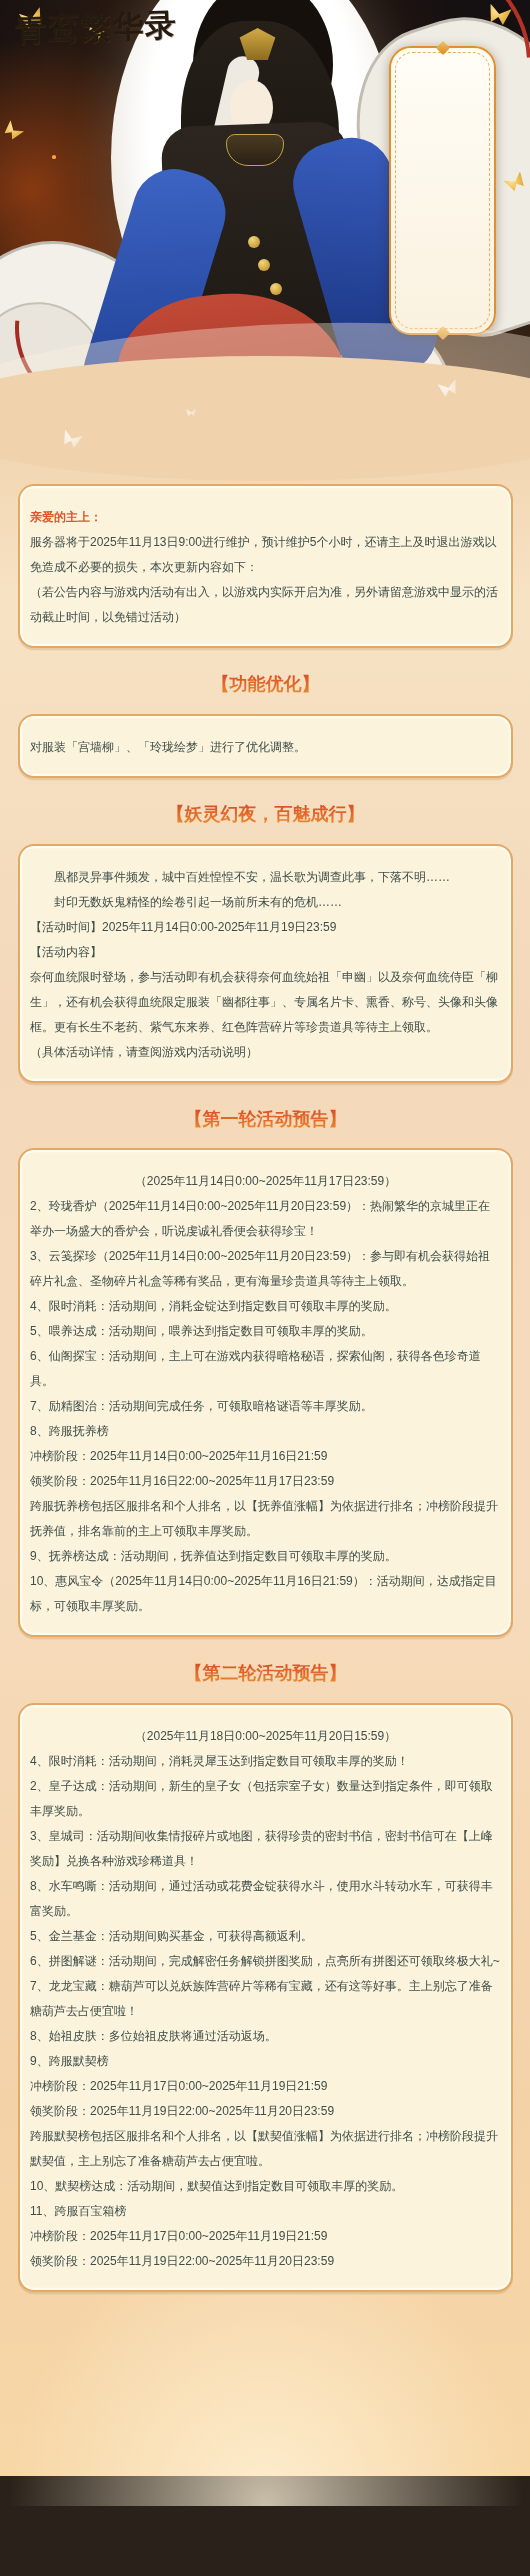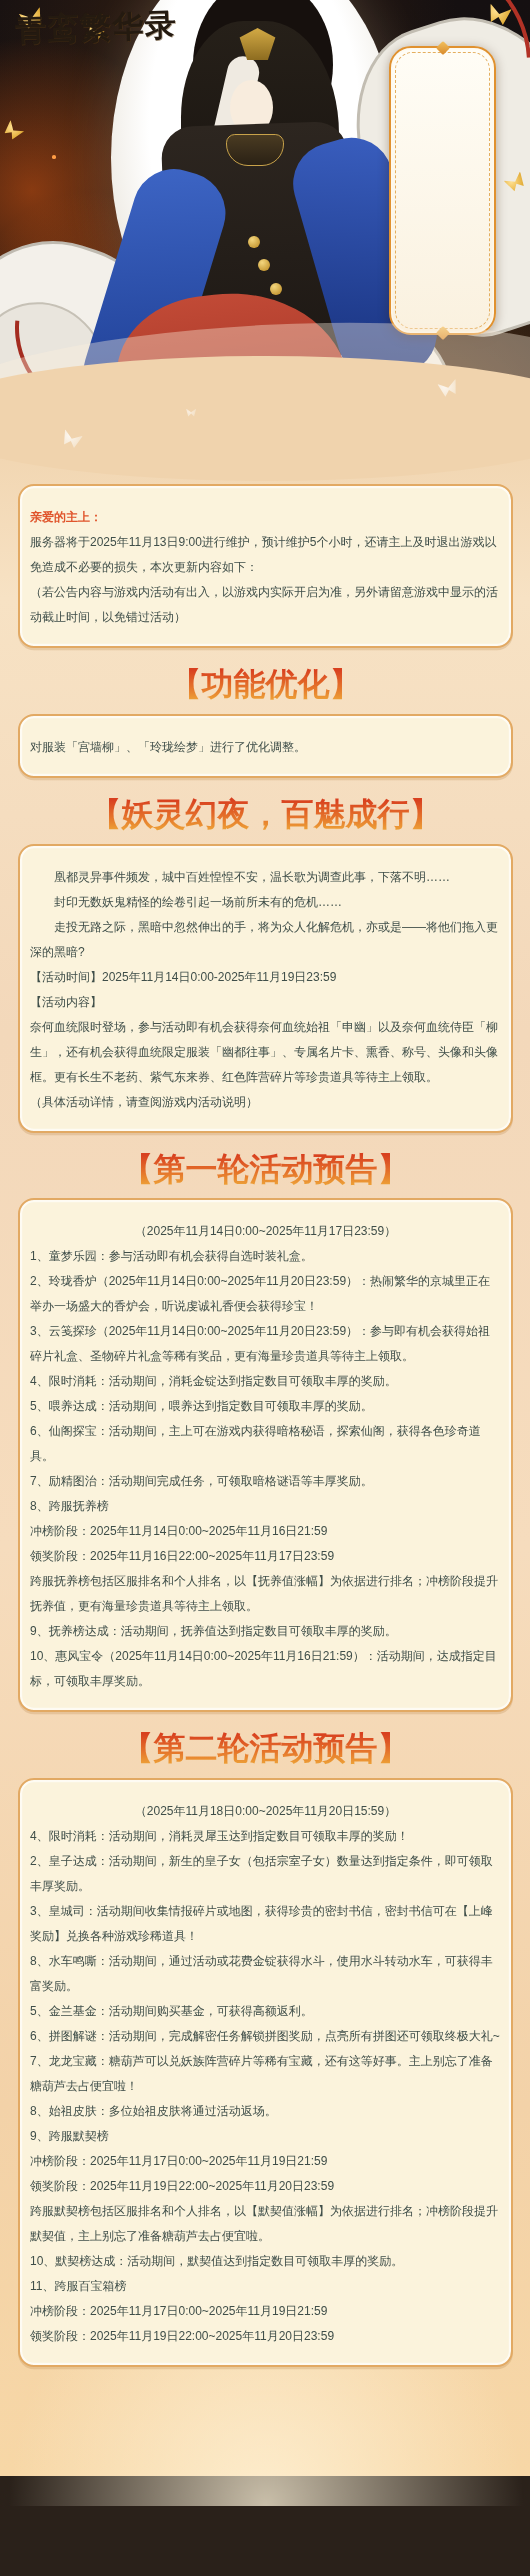--- a/index.html
+++ b/index.html
@@ -114,21 +114,21 @@
      background:#fbf3dc;border:2.2px solid #e2a963;border-radius:16px;
      box-shadow:inset 0 0 0 2.2px rgba(255,255,255,.65),0 2.2px 0 rgba(190,140,80,.28);
      font-size:12px;line-height:25px;color:#3f4e49;}
   .card p{margin:0;}
   .card p.indent{text-indent:2em;}
   .card p.center{text-align:center;}
   .salute{color:#e0552c;font-weight:700;}
 
   .sec-title{margin:19px auto 11.8px;text-align:center;
      font-family:"Liberation Serif","DejaVu Serif",serif;font-weight:700;
-     font-size:32px;line-height:35px;color:#d9521f;}
+     font-size:18px;line-height:35px;color:#d9521f;}
   @supports (-webkit-background-clip:text){
     .sec-title{background:linear-gradient(180deg,#d8401f 8%,#e4702a 55%,#eda137 95%);
       -webkit-background-clip:text;background-clip:text;color:transparent;}
   }
 </style>
 </head>
 <body>
 
 <div class="page">
 
@@ -204,43 +204,41 @@
       <div>
           <p>对服装「宫墙柳」、「玲珑绘梦」进行了优化调整。</p>
         </div>
     </section>
 
     <h2 class="sec-title">【妖灵幻夜，百魅成行】</h2>
     <section class="card">
       <div>
           <p class="indent">凰都灵异事件频发，城中百姓惶惶不安，温长歌为调查此事，下落不明……</p>
           <p class="indent">封印无数妖鬼精怪的绘卷引起一场前所未有的危机……</p>
-          <p class="indent">走投无路之际，黑暗中忽然伸出的手，将为众人化解危机，亦或是——将他们拖入更深的黑暗?</p>
           <p>【活动时间】2025年11月14日0:00-2025年11月19日23:59</p>
           <p>【活动内容】</p>
           <p>奈何血统限时登场，参与活动即有机会获得奈何血统始祖「申幽」以及奈何血统侍臣「柳生」，还有机会获得血统限定服装「幽都往事」、专属名片卡、熏香、称号、头像和头像框。更有长生不老药、紫气东来券、红色阵营碎片等珍贵道具等待主上领取。</p>
           <p>（具体活动详情，请查阅游戏内活动说明）</p>
         </div>
     </section>
 
     <h2 class="sec-title">【第一轮活动预告】</h2>
     <section class="card">
       <div>
           <p class="center">（2025年11月14日0:00~2025年11月17日23:59）</p>
-          <p>1、童梦乐园：参与活动即有机会获得自选时装礼盒。</p>
           <p>2、玲珑香炉（2025年11月14日0:00~2025年11月20日23:59）：热闹繁华的京城里正在举办一场盛大的香炉会，听说虔诚礼香便会获得珍宝！</p>
           <p>3、云笺探珍（2025年11月14日0:00~2025年11月20日23:59）：参与即有机会获得始祖碎片礼盒、圣物碎片礼盒等稀有奖品，更有海量珍贵道具等待主上领取。</p>
           <p>4、限时消耗：活动期间，消耗金锭达到指定数目可领取丰厚的奖励。</p>
           <p>5、喂养达成：活动期间，喂养达到指定数目可领取丰厚的奖励。</p>
           <p>6、仙阁探宝：活动期间，主上可在游戏内获得暗格秘语，探索仙阁，获得各色珍奇道具。</p>
           <p>7、励精图治：活动期间完成任务，可领取暗格谜语等丰厚奖励。</p>
           <p>8、跨服抚养榜</p>
           <p>冲榜阶段：2025年11月14日0:00~2025年11月16日21:59</p>
           <p>领奖阶段：2025年11月16日22:00~2025年11月17日23:59</p>
-          <p>跨服抚养榜包括区服排名和个人排名，以【抚养值涨幅】为依据进行排名；冲榜阶段提升抚养值，更有海量珍贵道具等待主上领取。</p>
+          <p>跨服抚养榜包括区服排名和个人排名，以【抚养值涨幅】为依据进行排名；冲榜阶段提升抚养值，排名靠前的主上可领取丰厚奖励。</p>
           <p>9、抚养榜达成：活动期间，抚养值达到指定数目可领取丰厚的奖励。</p>
           <p>10、惠风宝令（2025年11月14日0:00~2025年11月16日21:59）：活动期间，达成指定目标，可领取丰厚奖励。</p>
         </div>
     </section>
 
     <h2 class="sec-title">【第二轮活动预告】</h2>
     <section class="card">
       <div>
           <p class="center">（2025年11月18日0:00~2025年11月20日15:59）</p>
           <p>4、限时消耗：活动期间，消耗灵犀玉达到指定数目可领取丰厚的奖励！</p>

